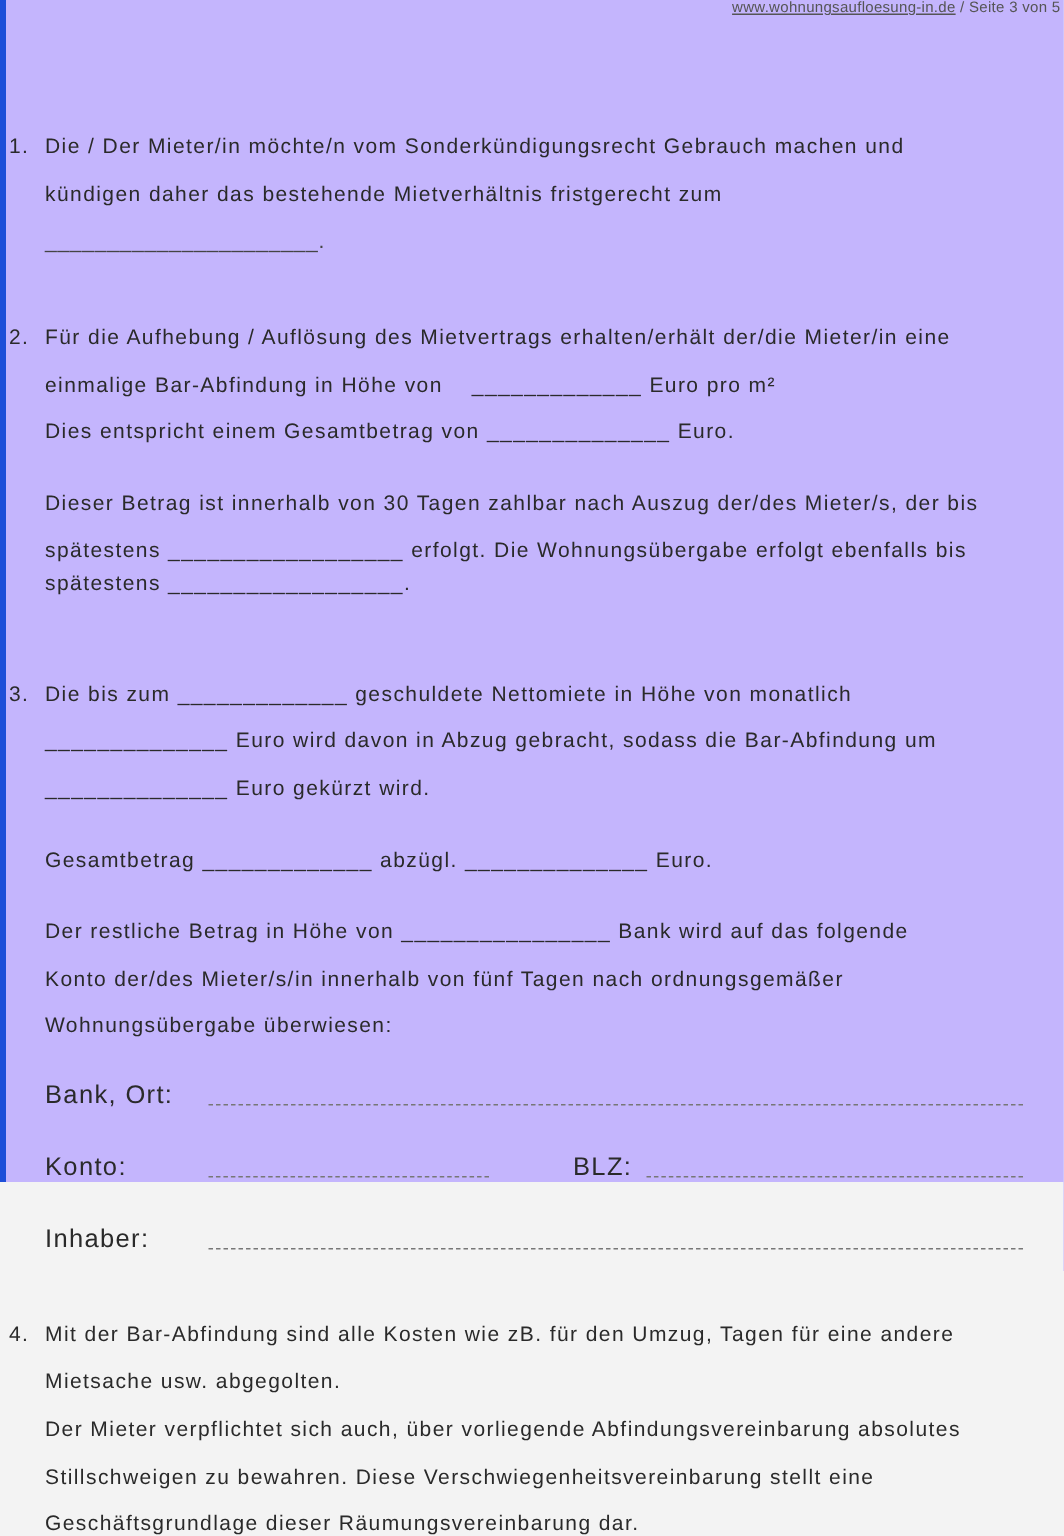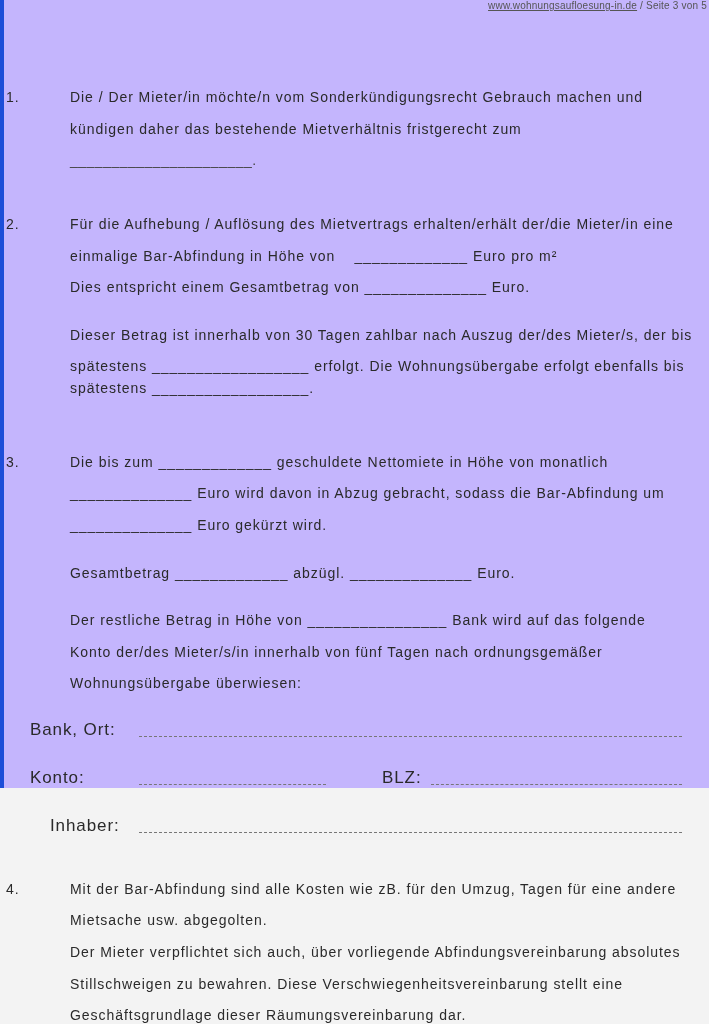--- a/index.html
+++ b/index.html
@@ -17,21 +17,20 @@
   }
   .header {
     position: absolute; top: 0; right: 4px;
     font-size: 10px; color: #555; letter-spacing: 0.2px;
   }
   .header a { color: #555; text-decoration: underline; }
   .line {
     position: absolute; left: 26px;
     font-size: 14px; letter-spacing: 0.95px; white-space: pre;
     line-height: 16px;
-    margin-left: 40px;
   }
   .num { position: absolute; left: 2px; font-size: 14px; letter-spacing: 0.9px; line-height: 16px; }
   .blank { letter-spacing: 0.5px; color: #444; }
   .field-label { position: absolute; left: 26px; font-size: 17px; letter-spacing: 0.9px; line-height: 16px; }
   .field-line { position: absolute; height: 1px; border-bottom: 1px dashed #777; }
 </style>
 </head>
 <body>
 
 <div class="page">
@@ -69,21 +68,21 @@
 
     <div>
       <span class="field-label" style="top:722px;">Bank, Ort:</span>
       <div class="field-line" style="left:135px; width:543px; top:735px;"></div>
 
       <span class="field-label" style="top:770px;">Konto:</span>
       <div class="field-line" style="left:135px; width:187px; top:783px;"></div>
       <span class="field-label" style="left:378px; top:770px;">BLZ:</span>
       <div class="field-line" style="left:427px; width:251px; top:783px;"></div>
 
-      <span class="field-label" style="top:818px;margin-left:20px;">Inhaber:</span>
+      <span class="field-label" style="top:818px;">Inhaber:</span>
       <div class="field-line" style="left:135px; width:543px; top:831px;"></div>
     </div>
   </div>
 
   <div>
     <span class="num" style="top:881px;">4.</span>
     <div class="line" style="top:881px;">Mit der Bar-Abfindung sind alle Kosten wie zB. für den Umzug, Tagen für eine andere</div>
     <div class="line" style="top:912px;">Mietsache usw. abgegolten.</div>
     <div class="line" style="top:944px;">Der Mieter verpflichtet sich auch, über vorliegende Abfindungsvereinbarung absolutes</div>
     <div class="line" style="top:976px;">Stillschweigen zu bewahren. Diese Verschwiegenheitsvereinbarung stellt eine</div>

